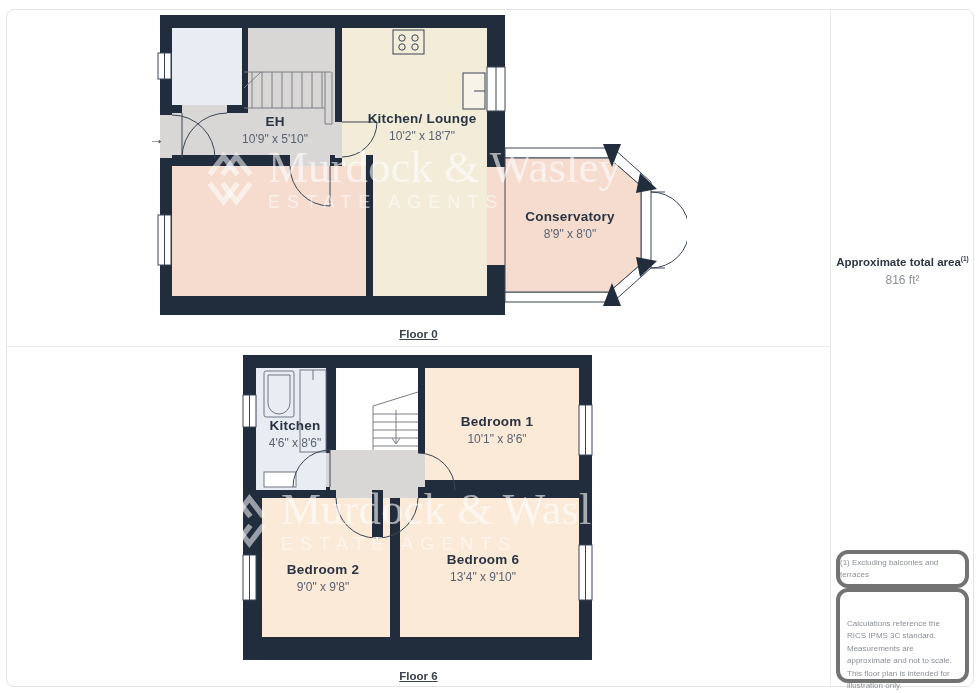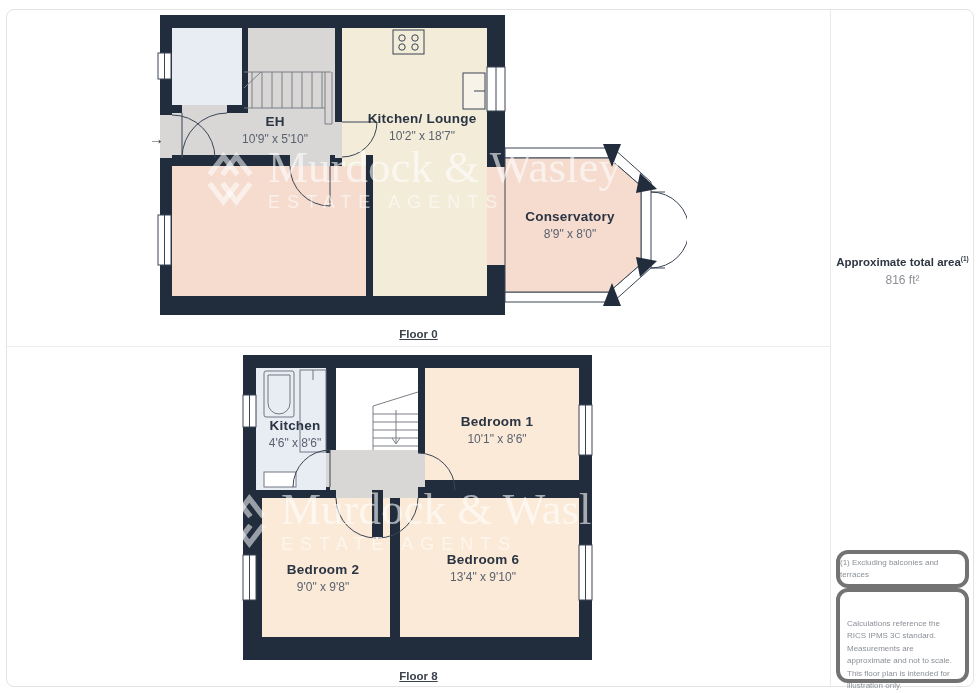--- a/index.html
+++ b/index.html
@@ -242,21 +242,21 @@
         </div>
         <div class="room-label" style="left:256px;top:215px;width:120px">
           <div class="room-name">Bedroom 2</div>
           <div class="room-dims">9'0" x 9'8"</div>
         </div>
         <div class="room-label" style="left:416px;top:205px;width:120px">
           <div class="room-name">Bedroom 6</div>
           <div class="room-dims">13'4" x 9'10"</div>
         </div>
 
-        <div class="floor-label" style="top:323px">Floor 8</div>
+        <div class="floor-label" style="top:323px">Floor 6</div>
       </div>
     </div>
 
     <div class="sidebar">
       <div class="area-block">
         <div class="area-title">
           <span>Approximate total area</span><sup>(1)</sup>
         </div>
         <div class="area-value">816 ft²</div>
       </div>

